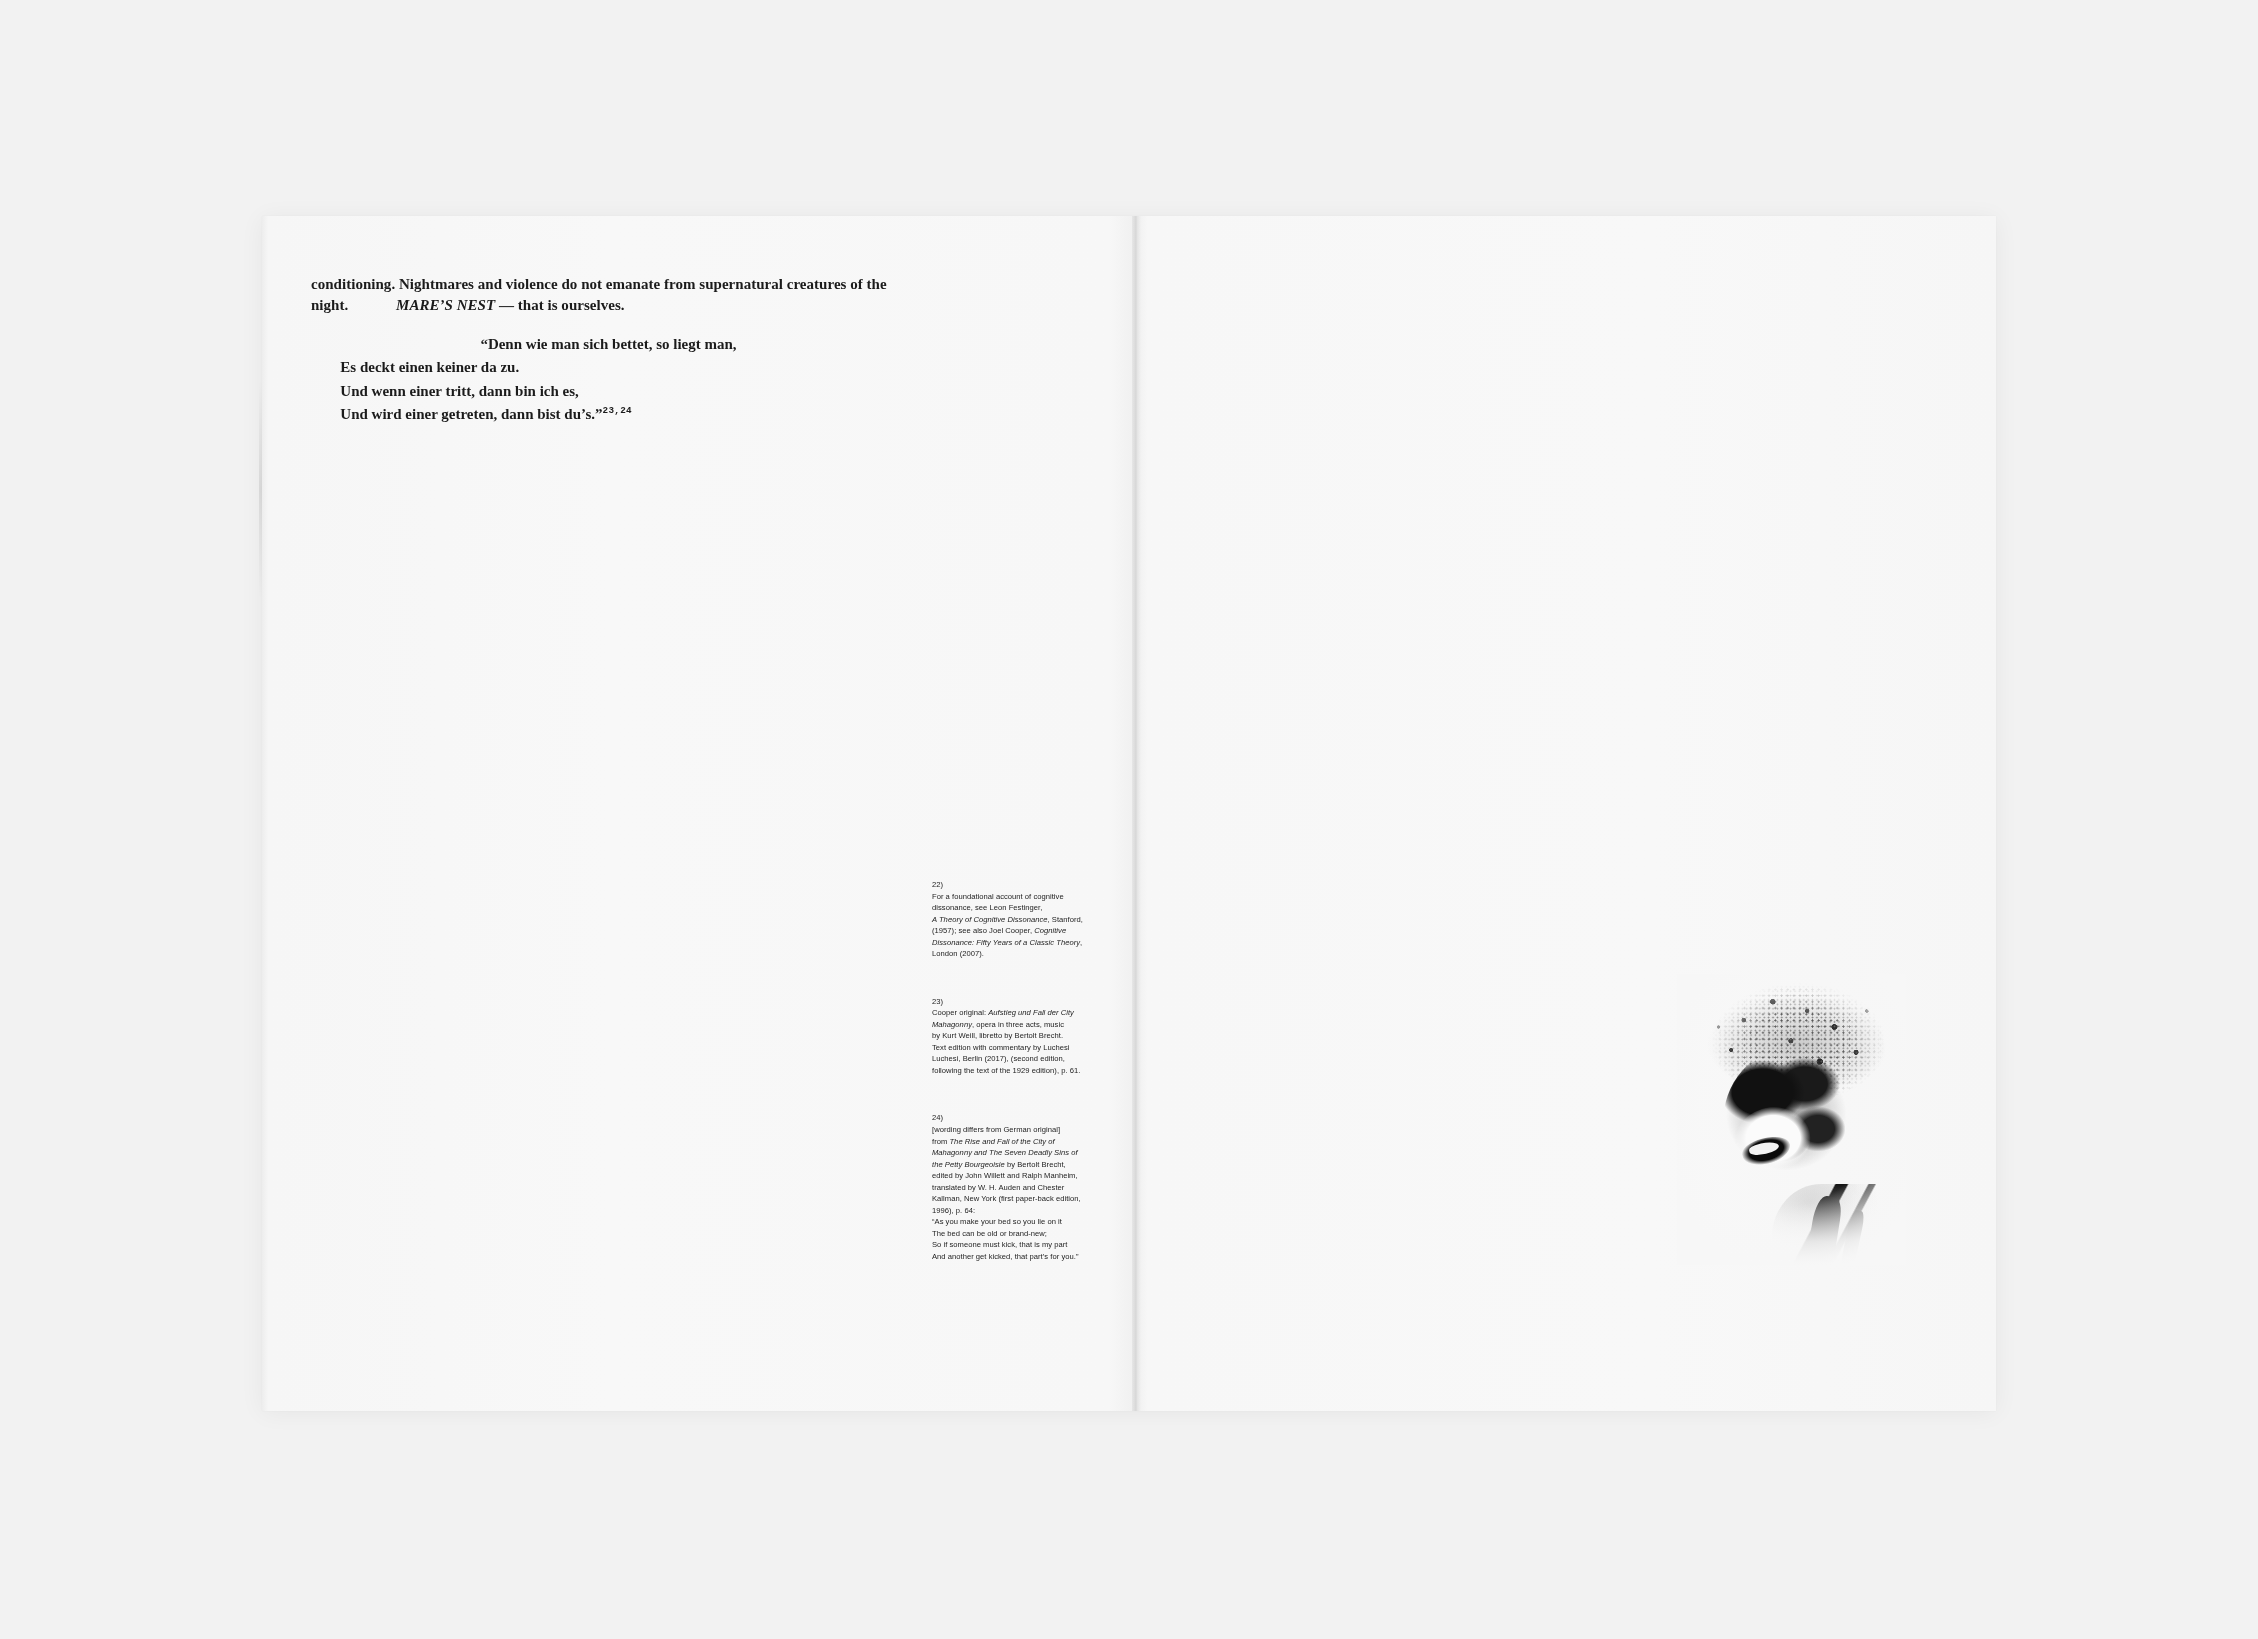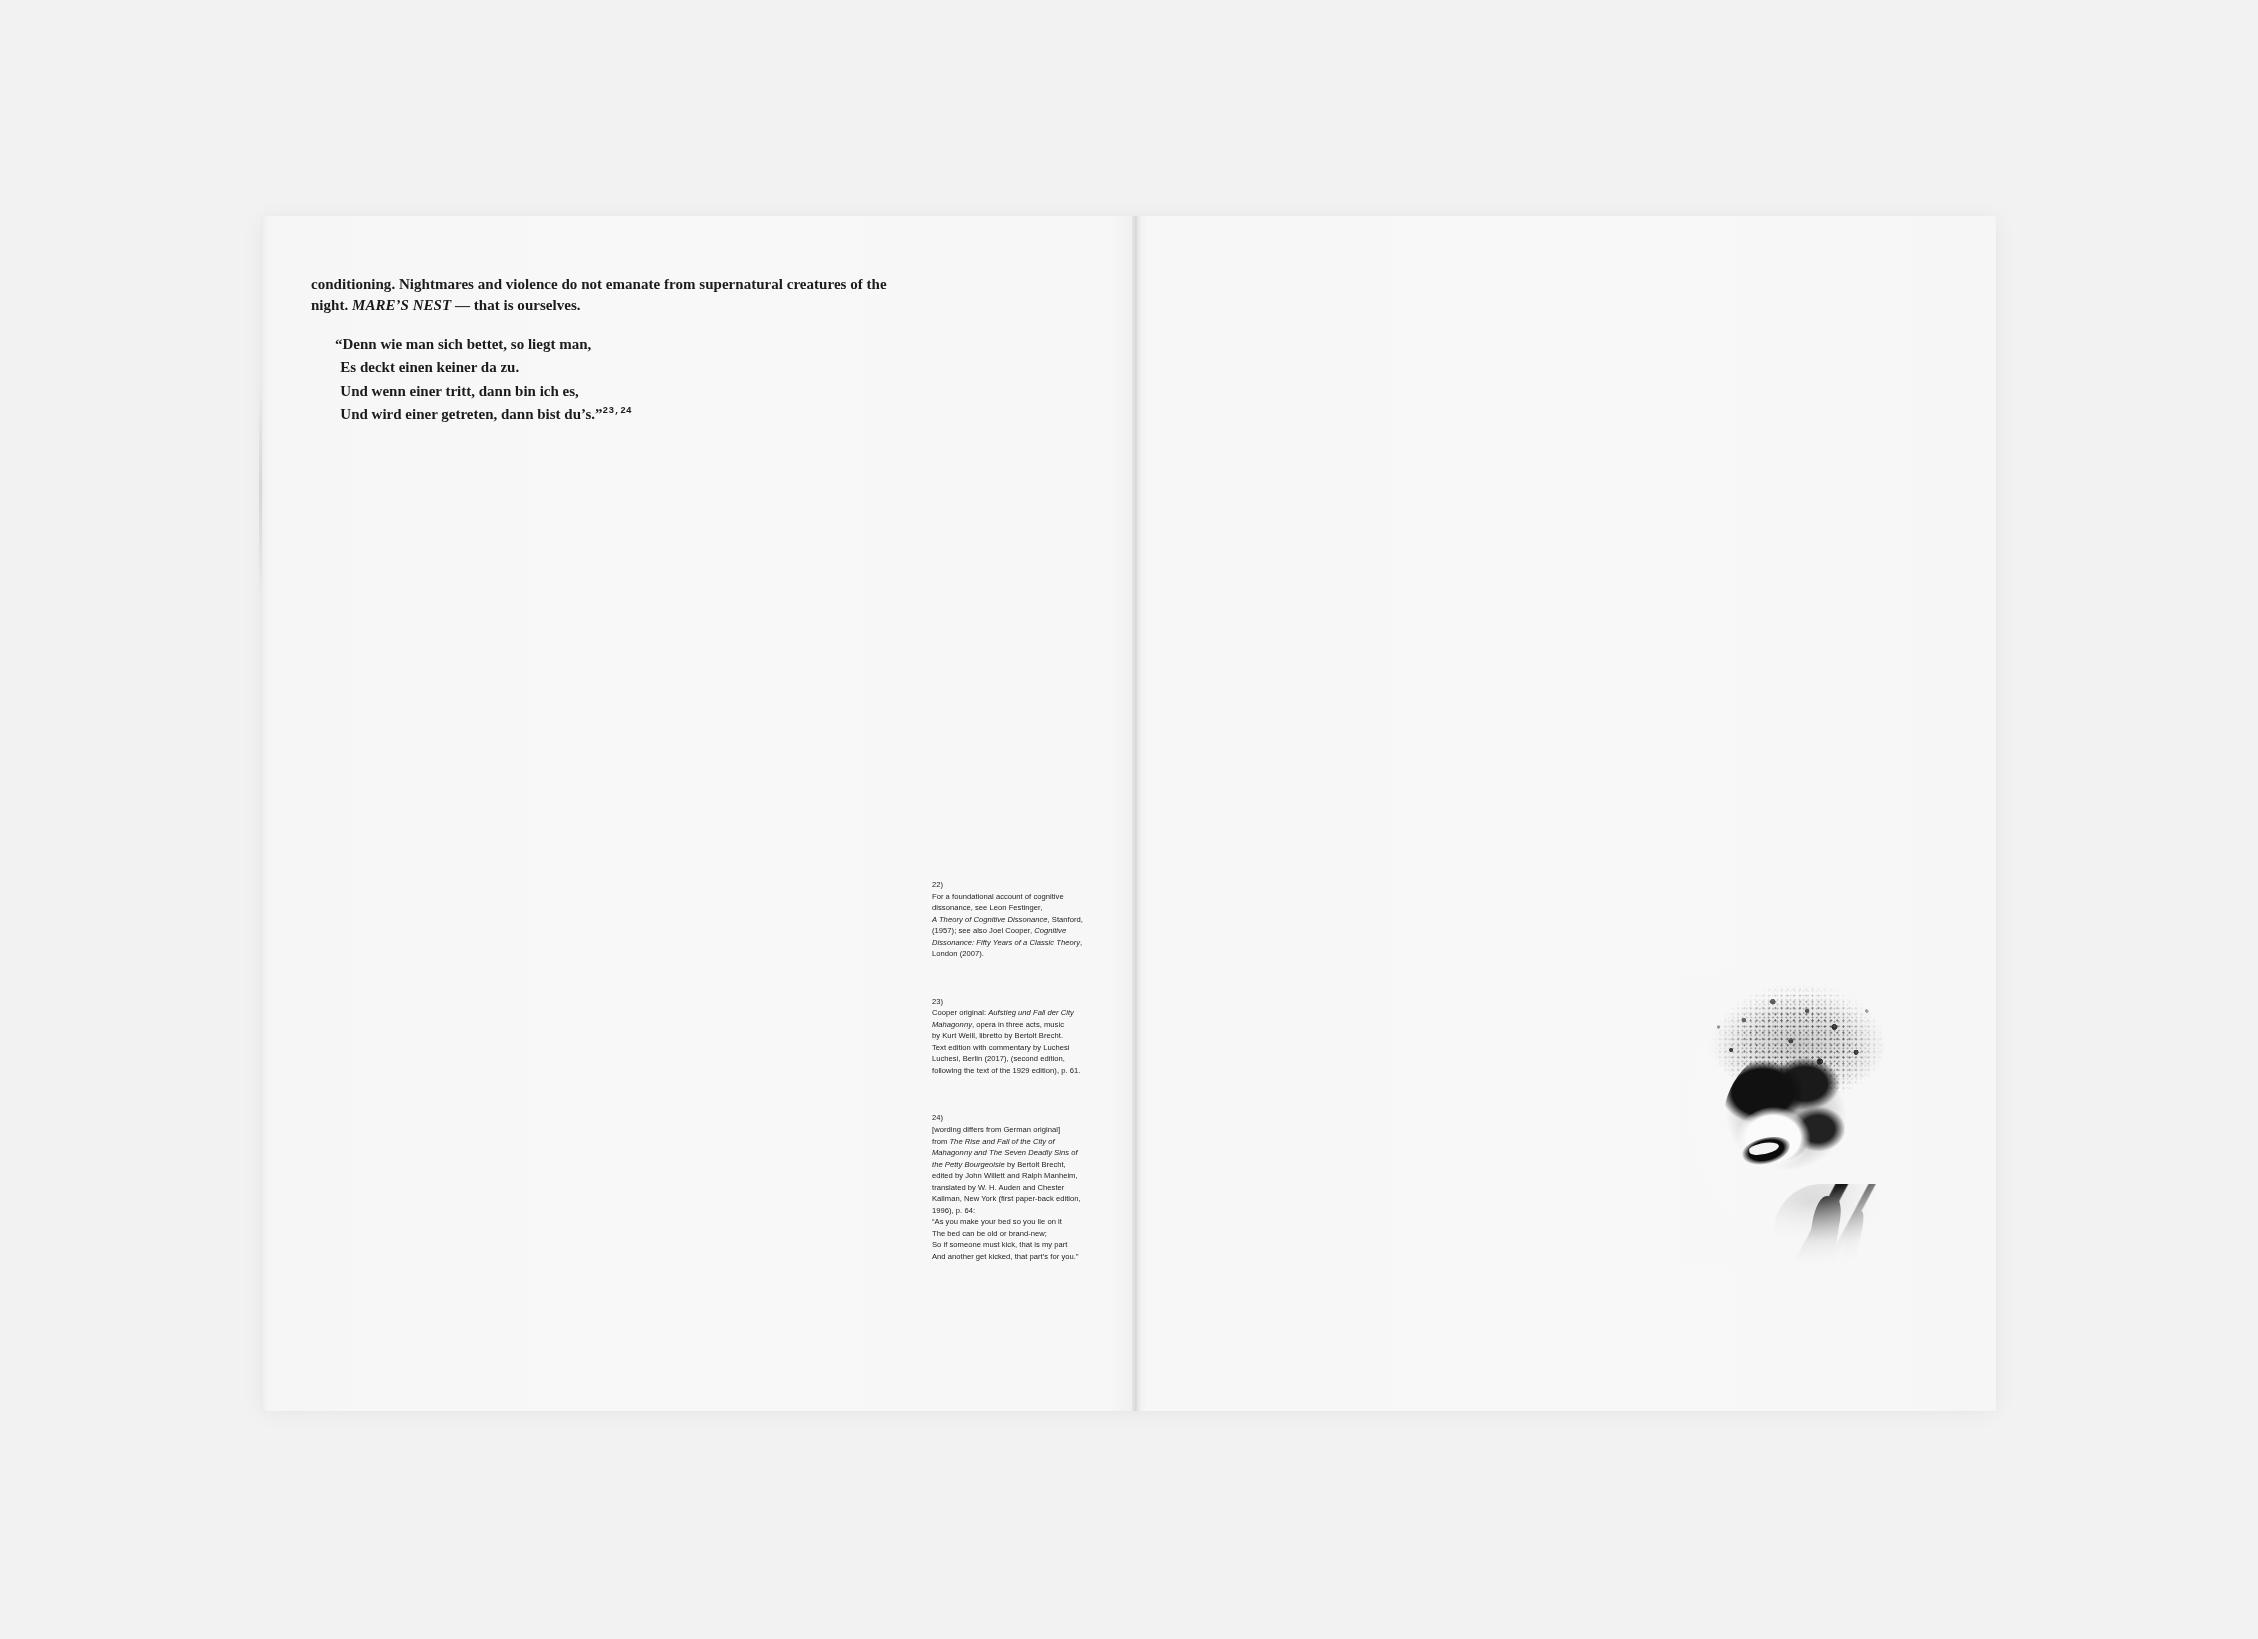--- a/index.html
+++ b/index.html
@@ -71,38 +71,40 @@
     font-family: "Liberation Serif", serif;
     font-weight: 700;
     font-size: 15px;
     line-height: 1.37;
     color: #1b1b1b;
     letter-spacing: 0.002em;
   }
   #bodycopy .smallcaps-italic {
     font-style: italic;
     font-weight: 700;
+    margin-left: 44px;
   }
   #verse {
     position: absolute;
     left: 73px;
     top: 117px;
     width: 547px;
     font-family: "Liberation Serif", serif;
     font-weight: 700;
     font-size: 15px;
     line-height: 1.55;
     color: #1b1b1b;
   }
   #verse .ind {
     display: block;
     padding-left: 5.3px;
   }
   #verse .ind:first-child {
     padding-left: 0;
+    text-align: center;
   }
   sup.ref {
     font-size: 0.62em;
     vertical-align: super;
     font-weight: 700;
     letter-spacing: 0.03em;
     font-family: Liberation Mono, monospace;
   }
 
   

